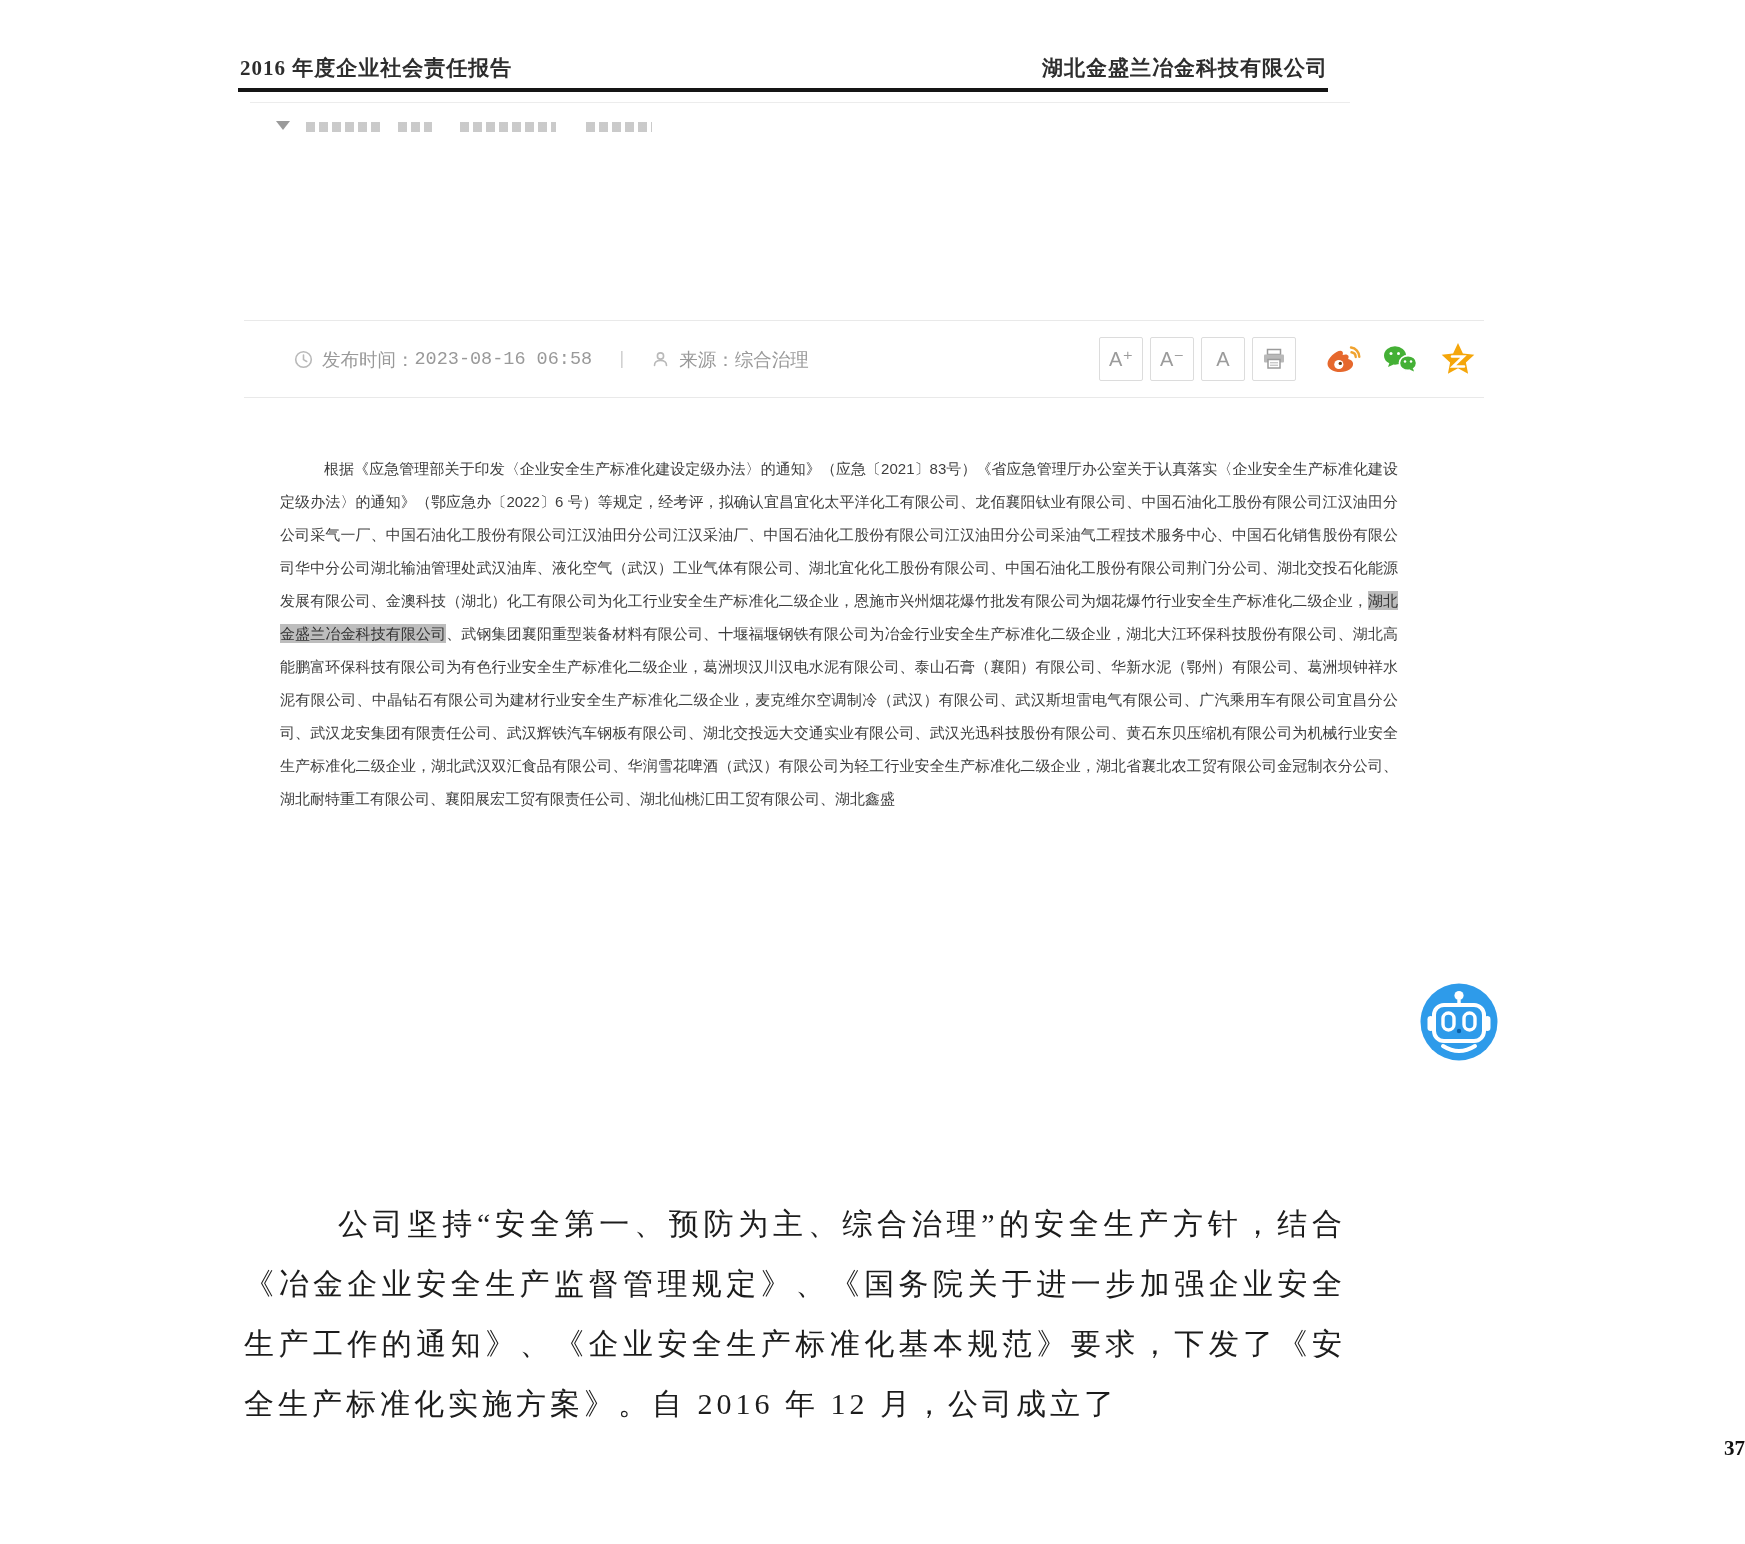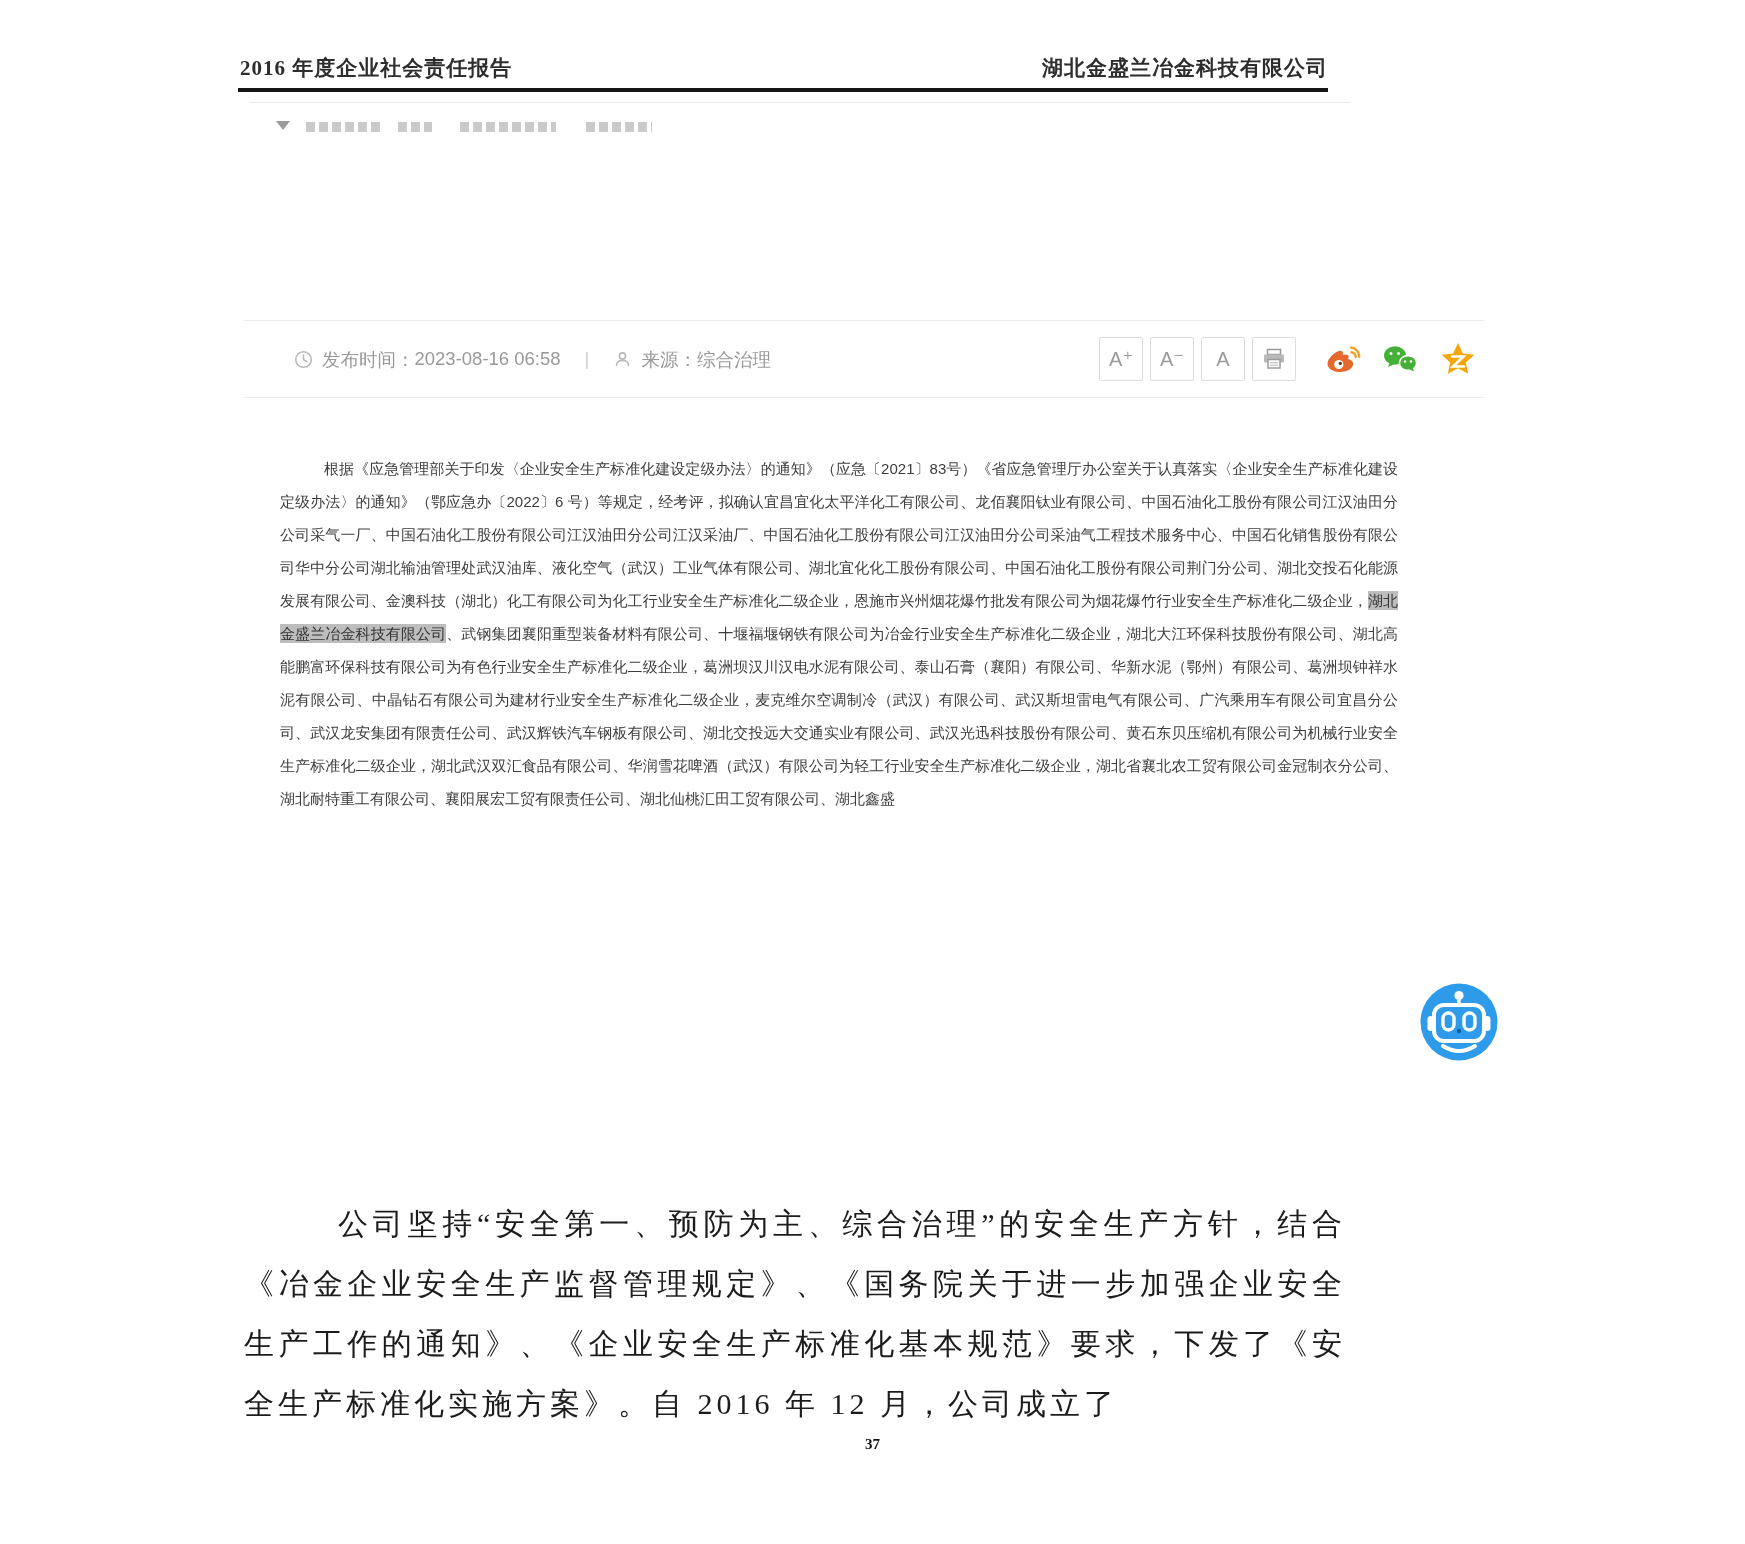--- a/index.html
+++ b/index.html
@@ -31,21 +31,21 @@
     position:absolute;left:240px;top:186px;width:1112px;margin:0;text-align:center;
     font-size:24.5px;font-weight:bold;color:#141414;white-space:nowrap;letter-spacing:0.5px;
   }
   
   .meta-bar{
     position:absolute;left:244px;top:320px;width:1240px;height:78px;box-sizing:border-box;
     border-top:1px solid #e9e9e9;border-bottom:1px solid #e9e9e9;
     display:flex;align-items:center;justify-content:space-between;
     padding:0 6px 0 50px;color:#999;font-size:18.5px;
   }
-  .meta-left{display:flex;align-items:center;white-space:nowrap;}
+  .meta-left{display:flex;align-items:center;white-space:nowrap;font-family:Liberation Mono, monospace;}
   .meta-left svg{margin-right:9px;flex:0 0 auto;}
   .meta-divider{color:#cfcfcf;margin:0 24px;}
   .meta-right{display:flex;align-items:center;}
   .fbtn{
     width:44px;height:44px;margin-left:7px;border:1px solid #dcdcdc;border-radius:2px;
     background:#fff;color:#9b9b9b;font-size:20px;line-height:1;
     display:flex;align-items:center;justify-content:center;cursor:pointer;
     font-family:"Liberation Sans","DejaVu Sans",sans-serif;padding:0;
   }
   .share{width:40px;height:36px;display:flex;align-items:center;justify-content:center;cursor:pointer;}
@@ -66,23 +66,23 @@
     font-size:38px;font-weight:bold;color:#000;letter-spacing:4px;white-space:nowrap;
   }
   .report-par{
     position:absolute;left:240px;top:1190px;width:1102px;margin:4px;
     font-family:"Liberation Serif","DejaVu Serif",serif;
     font-size:30px;line-height:60px;letter-spacing:4px;color:#1c1c1c;
     text-align:justify;text-indent:94px;
   }
   
   .page-number{
-    position:absolute;left:0;top:1436px;width:1745px;text-align:center;
+    position:absolute;left:0;top:1436px;width:1745px;text-align:right;
     font-family:"Liberation Serif","DejaVu Serif",serif;
-    font-size:15px;font-weight:bold;color:#111;
+    font-size:21px;font-weight:bold;color:#111;
   }
 </style>
 </head>
 <body>
 
 <div class="page">
 
   <div class="doc-header">
     <span>2016 年度企业社会责任报告</span>
     <span>湖北金盛兰冶金科技有限公司</span>

